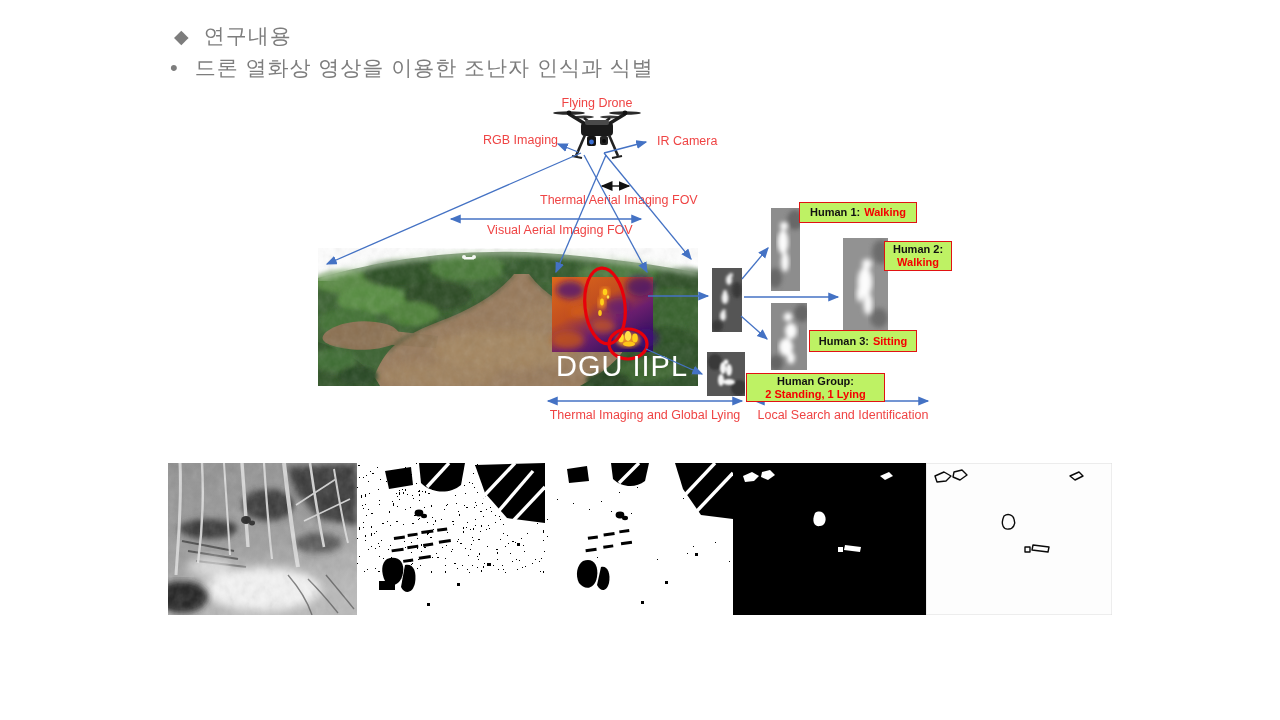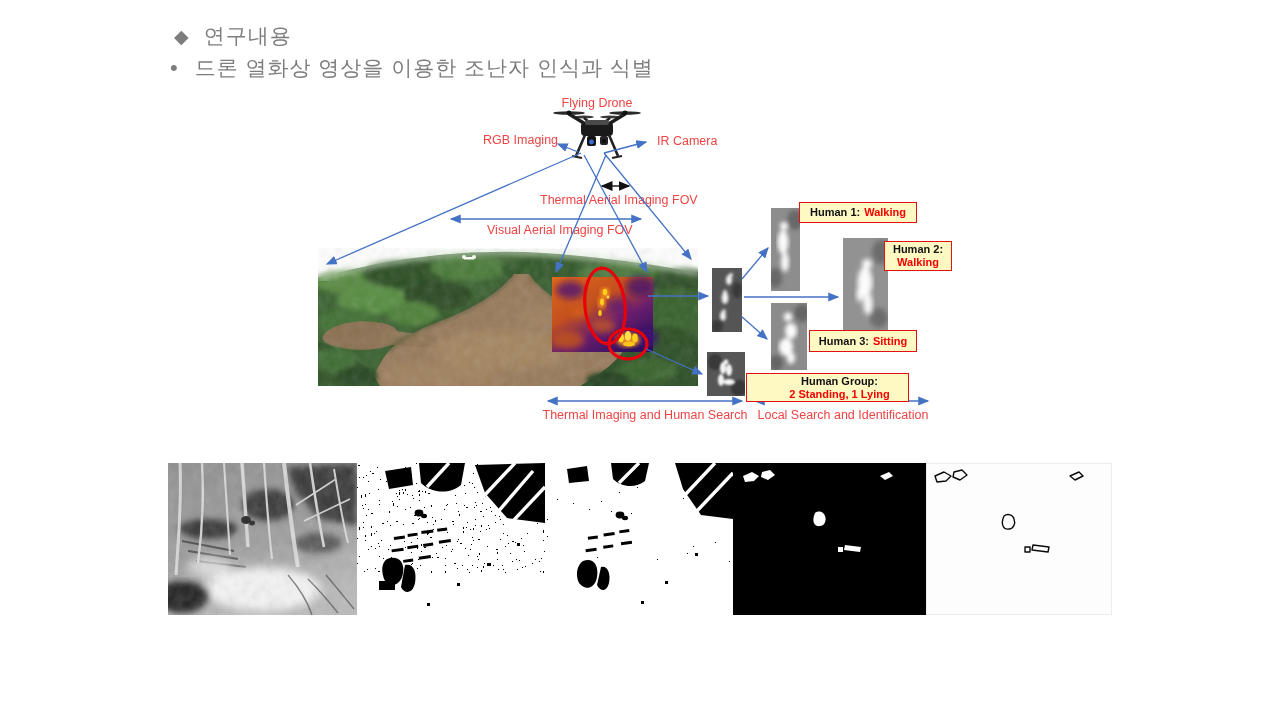--- a/index.html
+++ b/index.html
@@ -10,21 +10,21 @@
   .title-row{left:174px;top:22px;display:flex;align-items:center;gap:15px;color:#7d7d7d;}
   .title-diamond{font-size:19px;line-height:1;}
   .title-text{font-size:21px;letter-spacing:1px;}
   .bullet-row{left:170px;top:54px;display:flex;align-items:center;gap:17px;color:#7d7d7d;}
   .bullet-dot{font-size:22px;line-height:1;}
   .bullet-text{font-size:21px;letter-spacing:1px;}
   
   .lbl{font-size:12.5px;color:#ef4444;white-space:nowrap;}
   .lbl-c{text-align:center;}
   
-  .redbox{background:#fef9c3;border:1.7px solid #e11212;display:flex;flex-direction:column;
+  .redbox{background:#bef264;border:1.7px solid #e11212;display:flex;flex-direction:column;
           align-items:center;justify-content:center;font-size:11px;font-weight:bold;
           color:#111;line-height:13px;z-index:6;}
   .redbox .inline{display:flex;gap:4px;}
   .redstat{color:#f50000;}
   
   .caption{left:0;top:629px;width:1280px;text-align:center;font-size:17px;color:#111;
            font-weight:500;letter-spacing:.2px;}
   .strip{left:168px;top:463px;display:flex;z-index:1;}
   .strip svg{display:block;}
   svg{shape-rendering:auto;}
@@ -152,20 +152,22 @@
         <ellipse cx="310" cy="88" rx="3.2" ry="5" fill="#ffe14a"></ellipse>
         <ellipse cx="317" cy="90" rx="2.8" ry="4.4" fill="#ffd11a"></ellipse>
         <ellipse cx="311" cy="96" rx="6" ry="2.6" fill="#ffc718"></ellipse>
       </g>
 
       <ellipse cx="287" cy="58" rx="20" ry="38" fill="none" stroke="#e8000a" stroke-width="3.2" transform="rotate(-6 287 58)"></ellipse>
       <ellipse cx="310" cy="96" rx="19" ry="15" fill="none" stroke="#e8000a" stroke-width="3.2"></ellipse>
     </g>
   </svg>
 
+  <div class="abs" style="left:556px;top:350px;width:142px;font-size:29px;color:#ffffff;
+       font-weight:500;letter-spacing:1px;z-index:4;">DGU IIPL</div>
 
   <svg class="abs" style="left:551px;top:106px;" width="92" height="60" viewBox="0 0 92 60">
     <g stroke="#1e1e1e" fill="none">
       <ellipse cx="18" cy="7" rx="16" ry="1.8" fill="#2a2a2a" stroke="none"></ellipse>
       <ellipse cx="74" cy="7" rx="16" ry="1.8" fill="#2a2a2a" stroke="none"></ellipse>
       <ellipse cx="33" cy="11" rx="10" ry="1.4" fill="#3a3a3a" stroke="none"></ellipse>
       <ellipse cx="59" cy="11" rx="10" ry="1.4" fill="#3a3a3a" stroke="none"></ellipse>
       <line x1="18" y1="8" x2="36" y2="19" stroke-width="3.4"></line>
       <line x1="74" y1="8" x2="56" y2="19" stroke-width="3.4"></line>
       <line x1="33" y1="12" x2="42" y2="19" stroke-width="2.4"></line>
@@ -318,40 +320,40 @@
     </g>
 
     <line x1="602" y1="186" x2="629" y2="186" stroke="#111" stroke-width="1.4" marker-start="url(#abk)" marker-end="url(#abk)"></line>
   </svg>
 
   <div class="abs lbl lbl-c" style="left:551px;top:96px;width:92px;">Flying Drone</div>
   <div class="abs lbl" style="left:483px;top:133px;">RGB Imaging</div>
   <div class="abs lbl" style="left:657px;top:134px;">IR Camera</div>
   <div class="abs lbl" style="left:540px;top:193px;">Thermal Aerial Imaging FOV</div>
   <div class="abs lbl" style="left:487px;top:223px;">Visual Aerial Imaging FOV</div>
-  <div class="abs lbl lbl-c" style="left:540px;top:408px;width:210px;">Thermal Imaging and Human Search</div>
+  <div class="abs lbl lbl-c" style="left:540px;top:408px;width:210px;">Thermal Imaging and Global Lying</div>
   <div class="abs lbl lbl-c" style="left:750px;top:408px;width:186px;">Local Search and Identification</div>
 
   <div class="abs redbox" style="left:799px;top:202px;width:116px;height:19px;">
     <div class="inline">
       <span>Human 1:</span>
       <span class="redstat">Walking</span>
     </div>
   </div>
   <div class="abs redbox" style="left:884px;top:241px;width:66px;height:28px;align-items:center;">
     <span>Human 2:</span>
     <span class="redstat">Walking</span>
   </div>
   <div class="abs redbox" style="left:809px;top:330px;width:106px;height:20px;">
     <div class="inline">
       <span>Human 3:</span>
       <span class="redstat">Sitting</span>
     </div>
   </div>
-  <div class="abs redbox" style="left:746px;top:373px;width:137px;height:27px;padding-left:24px;">
+  <div class="abs redbox" style="left:746px;top:373px;width:137px;height:27px;">
     <span>Human Group:</span>
     <span class="redstat">2 Standing, 1 Lying</span>
   </div>
 
   <div class="abs strip">
 
     <svg width="189" height="152" viewBox="0 0 189 152">
       <defs>
         <linearGradient id="p1g" x1="0" y1="0" x2="0.3" y2="1">
           <stop offset="0" stop-color="#8f8f8f"></stop>

